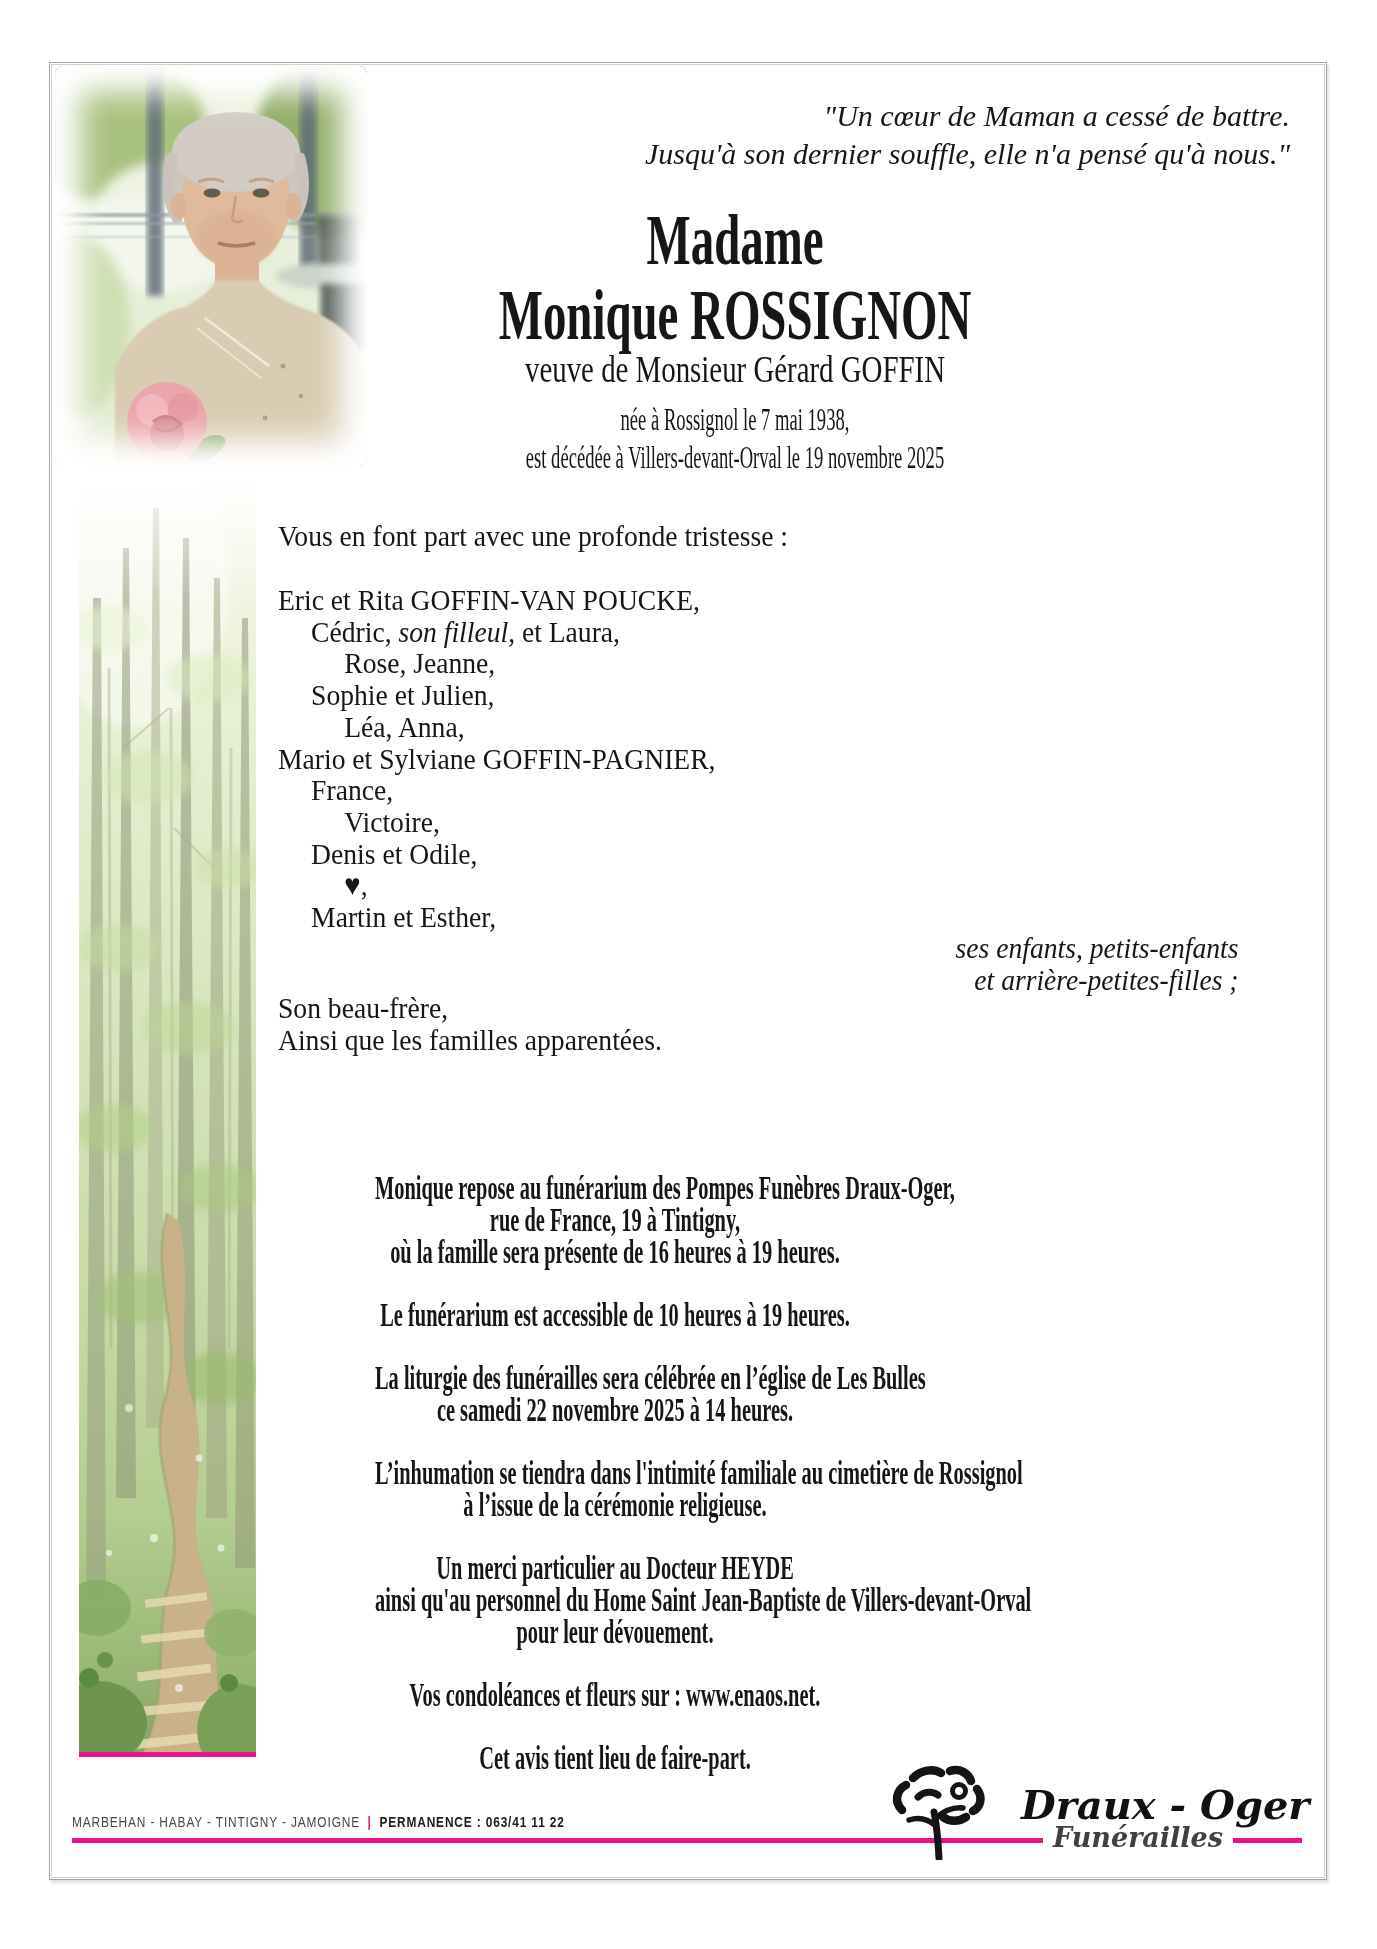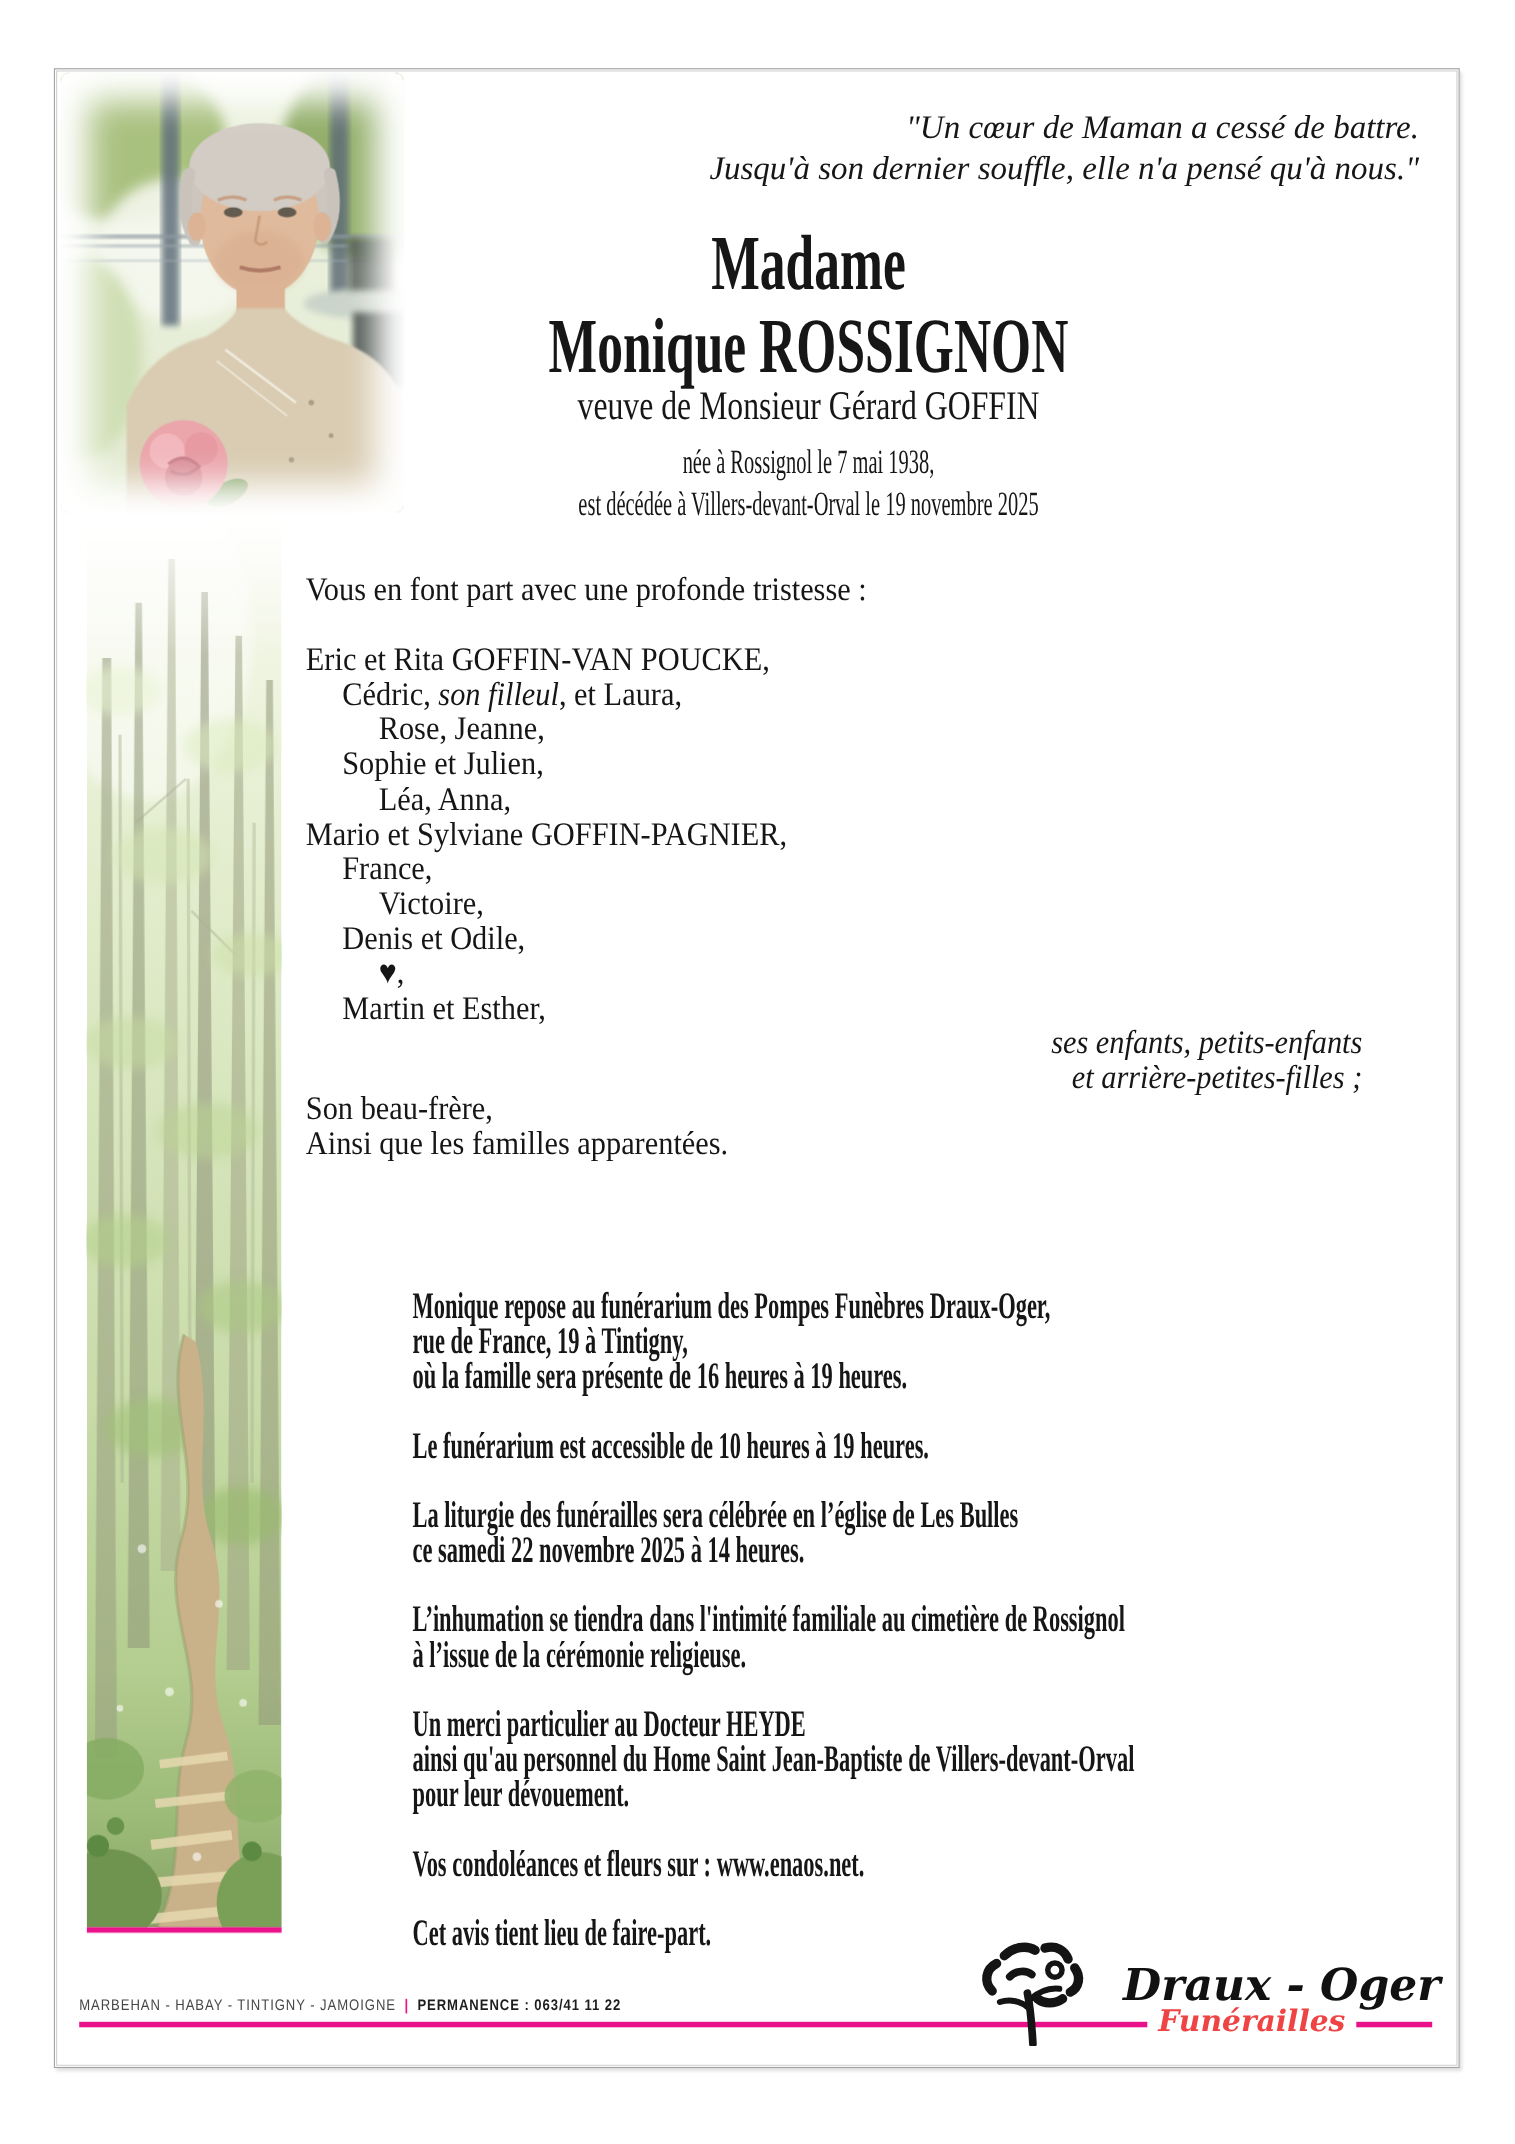--- a/index.html
+++ b/index.html
@@ -36,38 +36,38 @@
   #family{position:absolute;left:278px;top:584px;font-size:30px;line-height:31.7px;
           transform:scaleX(.92);transform-origin:0 0;white-space:nowrap;}
   .ind1{padding-left:36px;}
   .ind2{padding-left:72px;}
   .it{font-style:italic;}
   #relation{position:absolute;right:139px;top:932px;font-size:30px;line-height:31.7px;
             font-style:italic;text-align:right;transform:scaleX(.92);transform-origin:100% 0;white-space:nowrap;}
   #others{position:absolute;left:278px;top:992px;font-size:30px;line-height:31.7px;
           transform:scaleX(.92);transform-origin:0 0;white-space:nowrap;}
   
-  .details{position:absolute;left:215px;top:1141px;width:800px;text-align:left;
+  .details{position:absolute;left:215px;top:1141px;width:800px;text-align:center;
            font-weight:bold;font-size:34px;line-height:32px;}
   .details p{margin:0 0 31px 0;}
   .details .ln{transform:scaleX(.60);transform-origin:50% 50%;white-space:nowrap;}
   
   #footer-text{position:absolute;left:72px;top:1814px;font-family:"Liberation Sans",sans-serif;
                font-size:14px;letter-spacing:1px;color:#474747;white-space:nowrap;
                transform:scaleX(.85);transform-origin:0 0;}
   #footer-text .sep{color:#ec128c;font-weight:bold;margin:0 9px;}
   #footer-text .perm{font-weight:bold;color:#1d1d1d;}
   #footer-line{position:absolute;left:72px;top:1838px;width:1230px;height:5px;background:#e9118a;z-index:1;}
   #logo-tree{position:absolute;left:888px;top:1764px;width:104px;height:96px;z-index:2;}
   #logo-name{position:absolute;left:1021px;top:1785px;width:220px;text-align:right;z-index:2;
              font-family:"DejaVu Serif",serif;font-style:italic;font-weight:bold;
              font-size:40px;line-height:40px;white-space:nowrap;color:#111;}
   #logo-sub{position:absolute;left:1138px;top:1823px;transform:translateX(-50%);z-index:2;
             font-family:"DejaVu Serif",serif;font-style:italic;font-weight:bold;
-            font-size:27px;line-height:30px;background:#fff;padding:0 10px;white-space:nowrap;color:#ef4444;}
+            font-size:27px;line-height:30px;background:#fff;padding:0 10px;white-space:nowrap;color:#404040;}
 </style>
 </head>
 <body>
 
 <div class="page">
 
   <div class="frame"></div>
 
   <div class="portrait">
     <svg viewBox="0 0 312 400" preserveAspectRatio="none">

